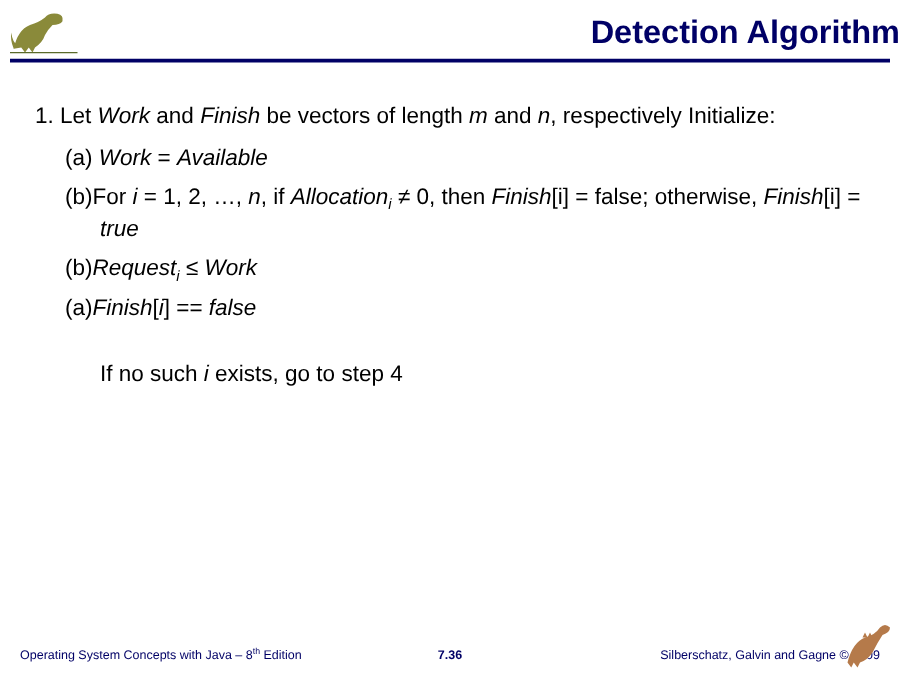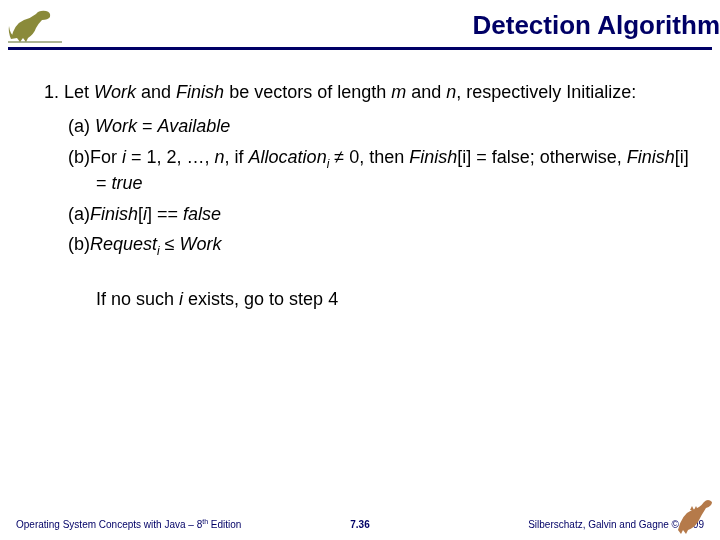--- a/index.html
+++ b/index.html
@@ -30,21 +30,21 @@
     font-weight: bold;
     font-size: 26px;
     margin-top: 2px;
   }
   .underline {
     height: 2.5px;
     background: #000066;
     margin: 6px 8px 0 8px;
   }
   .content {
-    padding: 16px 28px 0 44px;
+    padding: 16px 28px 0 28px;
     font-size: 18px;
     line-height: 1.35;
     color: #000;
   }
   .step {
     margin-bottom: 10px;
   }
   .step-text { padding-left: 18px; text-indent: -18px; }
   .sub {
     padding-left: 52px;
@@ -105,25 +105,25 @@
   <div class="sub">
     <span>(a) </span><span class="i">Work</span><span> = </span><span class="i">Available</span>
   </div>
 
   <div class="sub">
     <span>(b)</span><span>For </span><span class="i">i</span><span> = 1, 2, …, </span><span class="i">n</span><span>, if </span><span class="i">Allocation</span><sub class="s">i</sub><span> ≠ 0, then </span><span class="i">Finish</span><span>[i] = false; otherwise, </span><span class="i">Finish</span><span>[i] = </span><span class="i">true</span>
   </div>
 
 
   <div class="sub">
-    <span>(a)</span><span class="i">Finish</span><span>[</span><span class="i">i</span><span>] == </span><span class="i">false</span>
+    <span>(b)</span><span class="i">Request</span><sub class="s">i</sub><span> ≤ </span><span class="i">Work</span>
   </div>
 
   <div class="sub">
-    <span>(b)</span><span class="i">Request</span><sub class="s">i</sub><span> ≤ </span><span class="i">Work</span>
+    <span>(a)</span><span class="i">Finish</span><span>[</span><span class="i">i</span><span>] == </span><span class="i">false</span>
   </div>
 
   <div class="sub2" style="margin-top:28px">
     <span>If no such </span><span class="i">i</span><span> exists, go to step 4</span>
   </div>
 
 </div>
 
 <div class="footer">
   <div class="footer-left">

